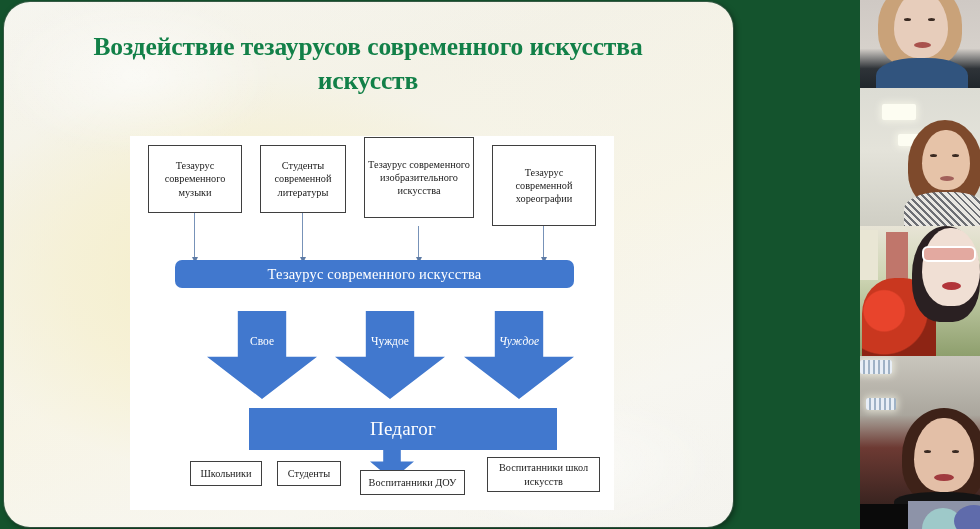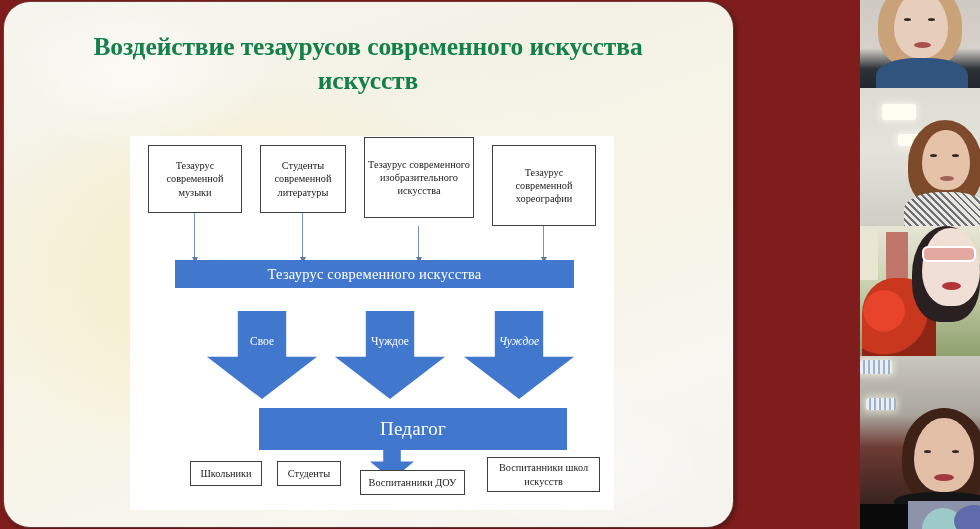--- a/index.html
+++ b/index.html
@@ -5,21 +5,21 @@
   * { box-sizing: border-box; margin: 0; padding: 0; }
   html, body {
     width: 980px; height: 529px;
     background: #000;
     font-family: "Liberation Serif", serif;
     overflow: hidden;
   }
   #screen {
     position: relative;
     width: 980px; height: 529px;
-    background: #7f1d1d;
+    background: #14532d;
   }
 
   
   #slide {
     position: absolute;
     left: 4px; top: 2px;
     width: 729px; height: 525px;
     border-radius: 26px;
     background:
       radial-gradient(ellipse 60% 55% at 34% 52%, rgba(244,237,196,0.95) 0%, rgba(246,240,208,0.7) 42%, rgba(248,246,233,0.25) 70%, rgba(250,249,244,0.05) 100%),
@@ -183,51 +183,51 @@
 
   <div id="slide">
 
     <div id="title">
       <span class="tl">Воздействие тезаурусов современного искусства</span>
       <span class="tl">искусств</span>
     </div>
 
     <div id="diagram">
 
-      <div class="node" style="left:18px; top:9px; width:94px; height:68px;">Тезаурус современной музыки</div>
+      <div class="node" style="left:18px; top:9px; width:94px; height:68px;">Тезаурус современного музыки</div>
 
       <div class="node" style="left:130px; top:9px; width:86px; height:68px;">Студенты современной литературы</div>
 
       <div class="node" style="left:234px; top:1px; width:110px; height:81px;">Тезаурус современного изобразительного искусства</div>
 
       <div class="node" style="left:362px; top:9px; width:104px; height:81px;">Тезаурус современной хореографии</div>
 
       <div class="conn" style="left:64px;  top:77px; height:45px;"></div>
       <div class="conn" style="left:172px; top:77px; height:45px;"></div>
       <div class="conn" style="left:288px; top:90px; height:32px;"></div>
       <div class="conn" style="left:413px; top:90px; height:32px;"></div>
 
-      <div class="bluebar" id="bar-thesaurus" style="left:45px; top:124px; width:399px; height:28px;">Тезаурус современного искусства</div>
+      <div class="bluebar" id="bar-thesaurus" style="left:45px; top:124px; width:399px; height:28px;border-radius:7px;">Тезаурус современного искусства</div>
 
       <div class="fatarrow" style="left:77px; top:175px; width:110px; height:88px;">
         <div class="shape" style="clip-path: polygon(28% 0%, 72% 0%, 72% 52%, 100% 52%, 50% 100%, 0% 52%, 28% 52%);"></div>
         <div class="lbl">Свое</div>
       </div>
 
       <div class="fatarrow" style="left:205px; top:175px; width:110px; height:88px;">
         <div class="shape" style="clip-path: polygon(28% 0%, 72% 0%, 72% 52%, 100% 52%, 50% 100%, 0% 52%, 28% 52%);"></div>
         <div class="lbl">Чуждое</div>
       </div>
 
       <div class="fatarrow" style="left:334px; top:175px; width:110px; height:88px;font-style:italic;">
         <div class="shape" style="clip-path: polygon(28% 0%, 72% 0%, 72% 52%, 100% 52%, 50% 100%, 0% 52%, 28% 52%);"></div>
         <div class="lbl">Чуждое</div>
       </div>
 
-      <div class="bluebar" id="bar-pedagog" style="left:129px; top:272px; width:308px; height:42px;">Педагог</div>
+      <div class="bluebar" id="bar-pedagog" style="left:119px; top:272px; width:308px; height:42px;">Педагог</div>
 
       <div id="ped-arrow" style="left:240px; top:314px; width:44px; height:30px;">
         <div class="shape" style="clip-path: polygon(30% 0%, 70% 0%, 70% 38%, 100% 38%, 50% 100%, 0% 38%, 30% 38%);"></div>
       </div>
 
       <div class="node" style="left:60px; top:325px; width:72px; height:25px;">Школьники</div>
 
       <div class="node" style="left:147px; top:325px; width:64px; height:25px;">Студенты</div>
 
       <div class="node" style="left:230px; top:334px; width:105px; height:25px;">Воспитанники ДОУ</div>

